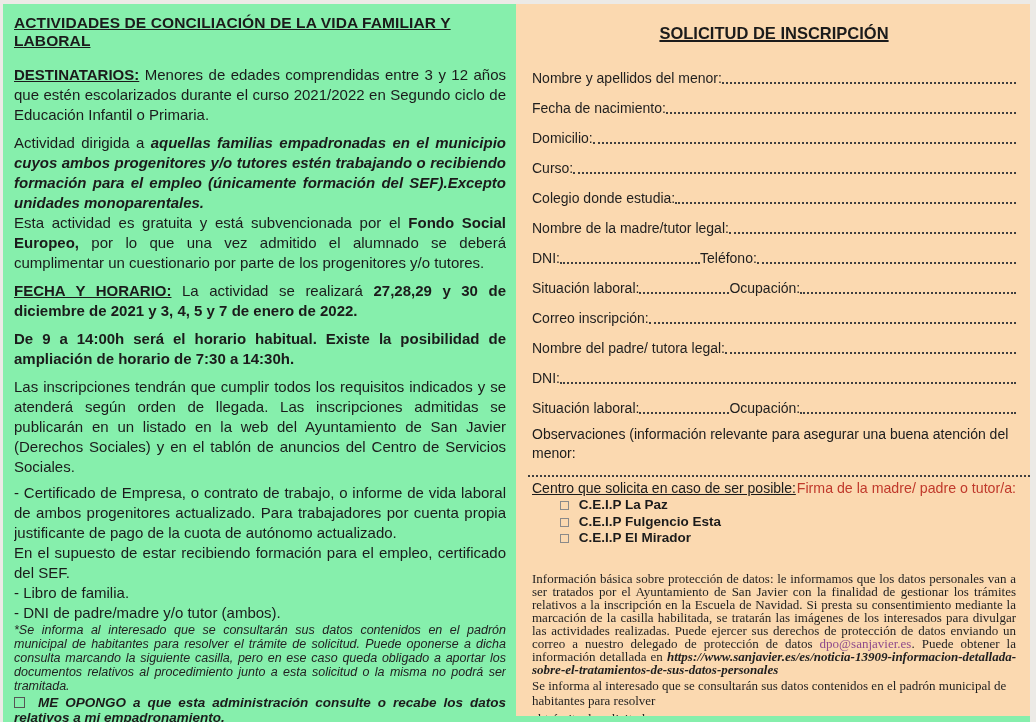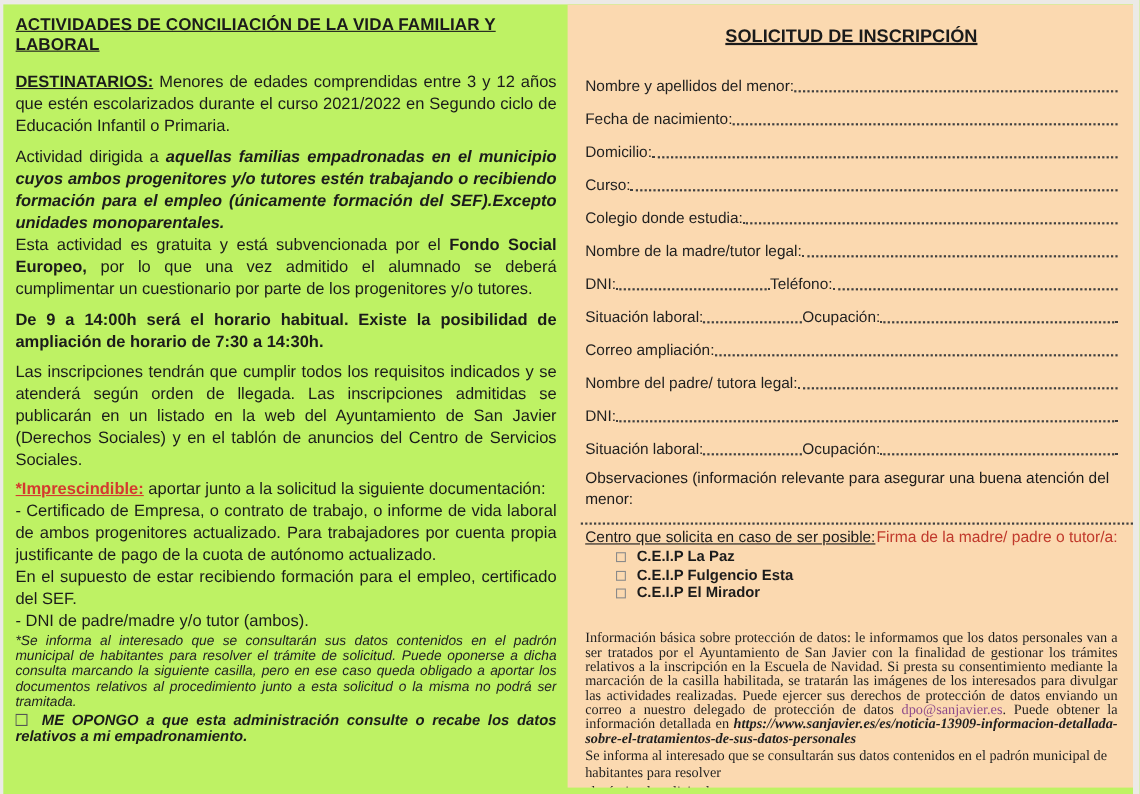--- a/index.html
+++ b/index.html
@@ -1,18 +1,18 @@
 <!DOCTYPE html>
 <html><head>
 <meta charset="utf-8">
 <style>
   html,body { margin:0; padding:0; }
   body { width:1036px; height:722px; background:#ECEAE6; position:relative;
          font-family:"Liberation Sans", sans-serif; color:#1b1b1b; overflow:hidden; }
-  .sheet { position:absolute; left:3px; top:4px; width:1027px; height:718px; background:#bef264; overflow:hidden; }
+  .sheet { position:absolute; left:3px; top:4px; width:1027px; height:718px; background:#86efac; overflow:hidden; }
 
   
   .leftcol { position:absolute; left:11px; top:6px; width:492px; height:712px; overflow:hidden; }
   .leftcol p { margin:0 0 8px 0; font-size:15px; line-height:20px; text-align:justify; }
   .title { font-size:15.5px; font-weight:bold; text-decoration:underline; margin:4px 0 15px 0; letter-spacing:0.1px; }
   .lbl-bu { font-weight:bold; text-decoration:underline; }
   .bi { font-weight:bold; font-style:italic; }
   .b { font-weight:bold; }
   .mb0 { margin-bottom:0 !important; }
   .mb6 { margin-bottom:6px !important; }
@@ -65,31 +65,33 @@
       <span>Actividad dirigida a</span>
       <span class="bi">aquellas familias empadronadas en el municipio cuyos ambos progenitores y/o tutores estén trabajando o recibiendo formación para el empleo (únicamente formación del SEF).Excepto unidades monoparentales.</span>
     </p>
 
     <p>
       <span>Esta actividad es gratuita y está subvencionada por el</span>
       <span class="b">Fondo Social Europeo,</span>
       <span>por lo que una vez admitido el alumnado se deberá cumplimentar un cuestionario por parte de los progenitores y/o tutores.</span>
     </p>
 
+    <p>
+      <span class="lbl-bu">FECHA Y HORARIO:</span>
+      <span>La actividad se realizará</span>
+      <span class="b">27,28,29 y 30 de diciembre de 2021 y 3, 4, 5 y 7 de enero de 2022.</span>
+    </p>
 
     <p class="b">De 9 a 14:00h será el horario habitual. Existe la posibilidad de ampliación de horario de 7:30 a 14:30h.</p>
 
     <p class="mb6">Las inscripciones tendrán que cumplir todos los requisitos indicados y se atenderá según orden de llegada. Las inscripciones admitidas se publicarán en un listado  en la web del Ayuntamiento de San Javier (Derechos Sociales) y en el tablón de anuncios del Centro de Servicios Sociales.</p>
 
-    <p class="mb0">
-      <span class="red-bu">*Imprescindible:</span>
-      <span>aportar junto a la solicitud la siguiente documentación:</span>
-    </p>
     <p class="mb0">- Certificado de Empresa, o contrato de trabajo, o informe de vida laboral de ambos progenitores actualizado. Para trabajadores por cuenta propia justificante de pago de la cuota de autónomo actualizado.</p>
     <p class="mb0">En el supuesto de estar recibiendo formación para el empleo, certificado del SEF.</p>
+    <p class="mb0">- Libro de familia.</p>
     <p class="mb0">- DNI de padre/madre y/o tutor (ambos).</p>
 
     <p class="note">*Se informa al interesado que se consultarán sus datos contenidos en el padrón municipal de habitantes para resolver el trámite de solicitud. Puede oponerse a dicha consulta marcando la siguiente casilla, pero en ese caso queda obligado a aportar los documentos relativos al procedimiento junto a esta solicitud o la misma no podrá ser tramitada.</p>
 
     <p class="oppose">
       <span class="cb"></span>
       <span>ME OPONGO a que esta administración consulte o recabe los datos relativos a mi empadronamiento.</span>
     </p>
   </div>
 
@@ -127,21 +129,21 @@
         <span class="flabel">Teléfono:</span>
         <span class="dots"></span>
       </div>
       <div class="frow">
         <span class="flabel">Situación laboral:</span>
         <span class="dots w90"></span>
         <span class="flabel">Ocupación:</span>
         <span class="dots"></span>
       </div>
       <div class="frow">
-        <span class="flabel">Correo ampliación:</span>
+        <span class="flabel">Correo inscripción:</span>
         <span class="dots"></span>
       </div>
       <div class="frow">
         <span class="flabel">Nombre del padre/ tutora legal:</span>
         <span class="dots"></span>
       </div>
       <div class="frow">
         <span class="flabel">DNI:</span>
         <span class="dots"></span>
       </div>

